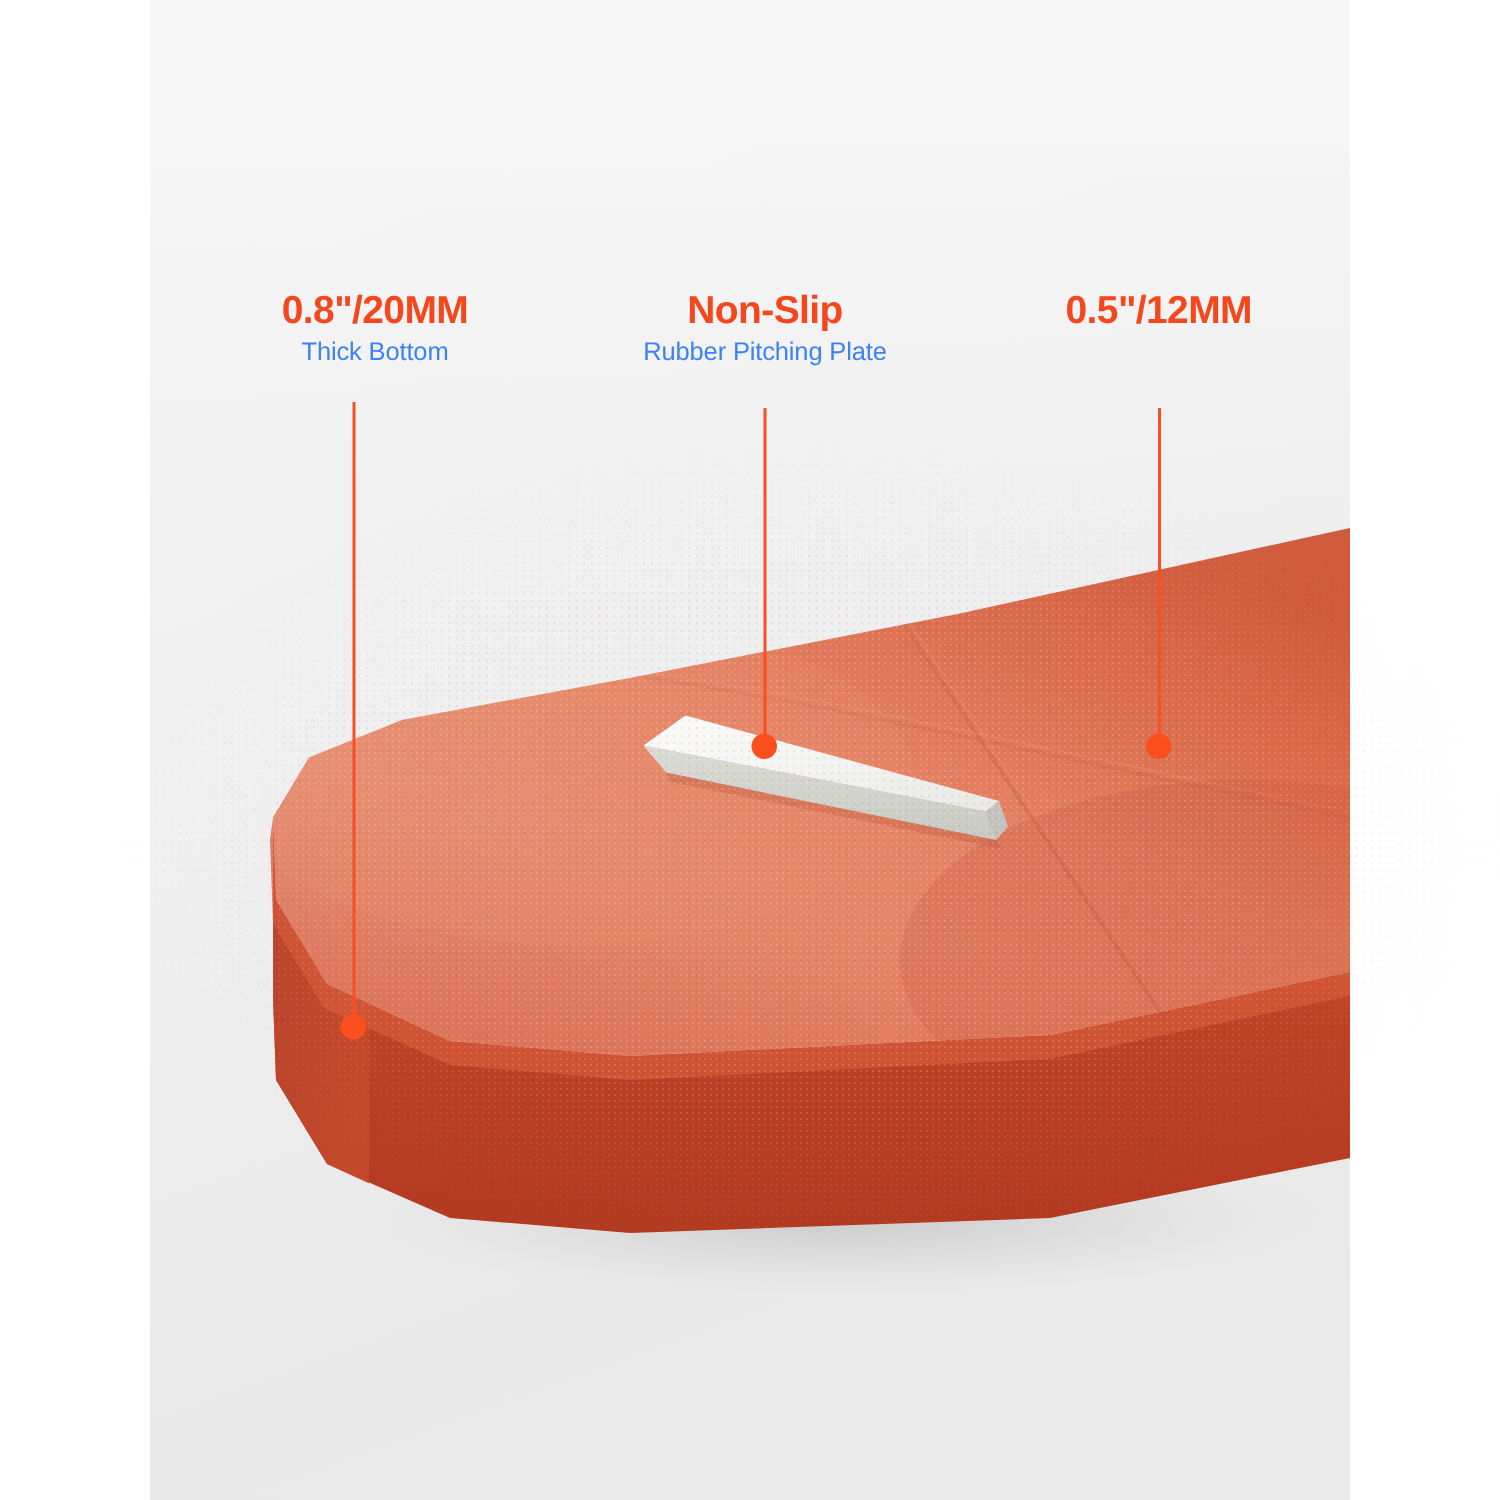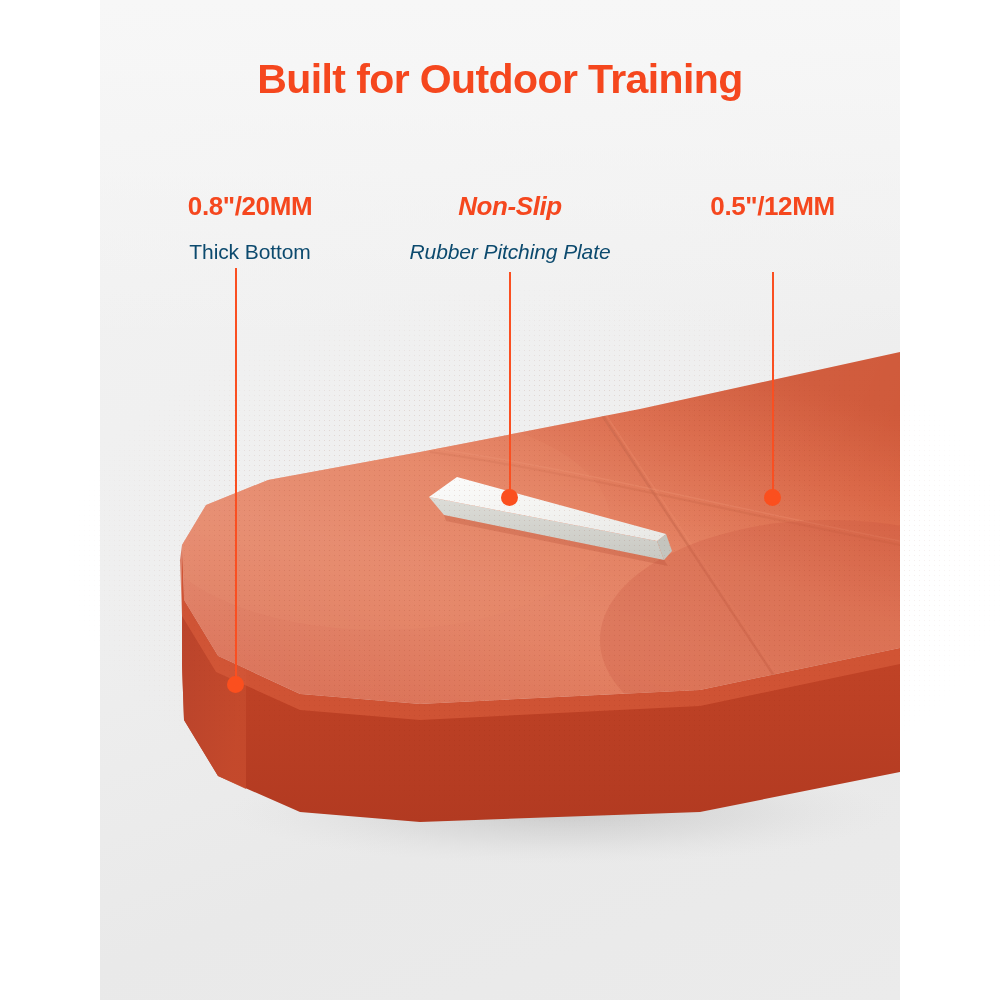--- a/index.html
+++ b/index.html
@@ -63,30 +63,30 @@
     white-space: nowrap;
   }
   .callout .c-title {
     font-size: 26px;
     font-weight: bold;
     color: #f5471e;
     letter-spacing: -0.4px;
     line-height: 1.08;
   }
   .callout .c-sub {
-    font-size: 21px;
+    font-size: 17px;
     font-weight: normal;
-    color: #0c4a6e;
+    color: #3b82f6;
     letter-spacing: -0.1px;
-    margin-top: 20px;
+    margin-top: 6px;
     line-height: 1.1;
   }
 
   #callout-0 { left: 30px;  top: 192px; width: 440px; }
-  #callout-1 { left: 300px; top: 192px; width: 420px; font-style: italic; }
+  #callout-1 { left: 300px; top: 192px; width: 420px; }
   #callout-2 { left: 545px; top: 192px; width: 455px; }
 
   
   .leader {
     position: absolute;
     width: 2px;
     background: #fa4f21;
     z-index: 35;
   }
   .dot {
@@ -290,21 +290,20 @@
       <path d="M 429,497
                L 457,477
                L 666,534
                L 657,541 Z" fill="url(#gPlate)"></path>
 
       <path d="M 444,515 L 664,560 L 668,566 L 446,521 Z" fill="#a8412a" opacity="0.22"></path>
     </svg>
     <div class="noise"></div>
   </div>
 
-  <div id="headline">Built for Outdoor Training</div>
 
   <div class="callout" id="callout-0">
     <div class="c-title">0.8"/20MM</div>
     <div class="c-sub">Thick Bottom</div>
   </div>
   <div class="leader" id="leader-0"></div>
   <div class="dot" id="dot-0"></div>
 
   <div class="callout" id="callout-1">
     <div class="c-title">Non-Slip</div>

